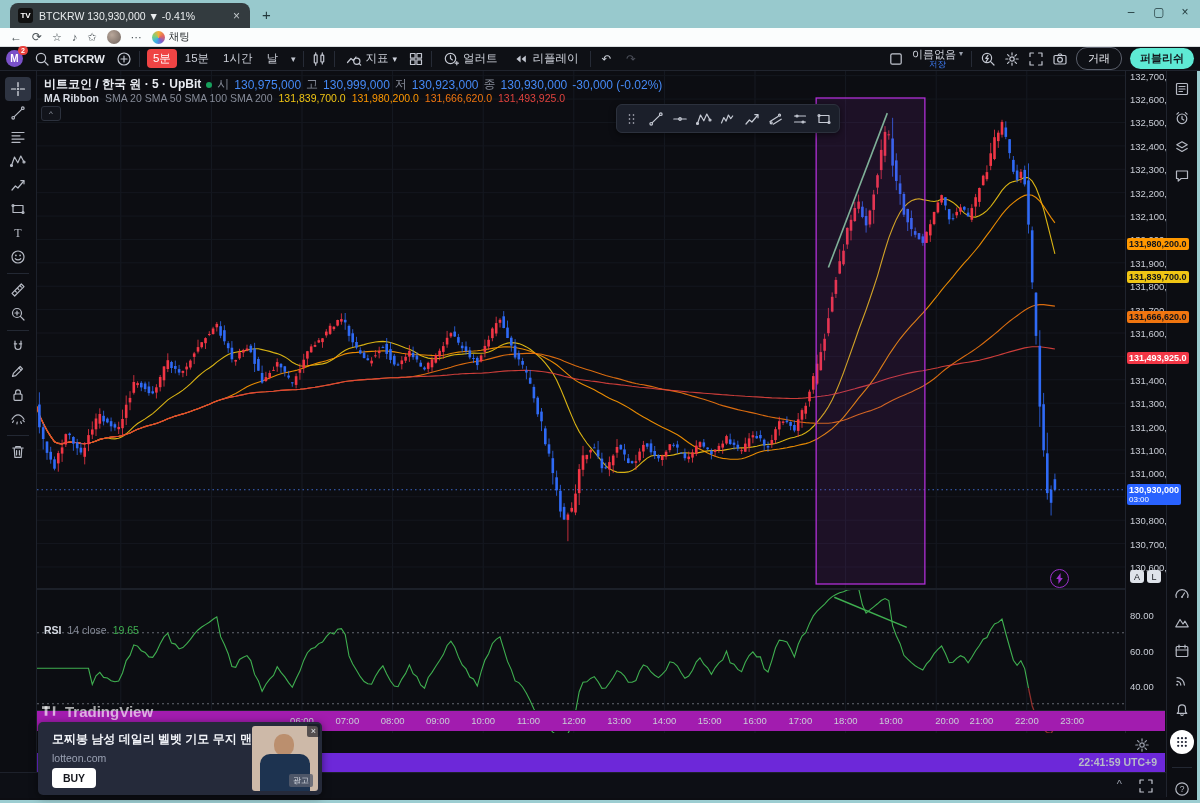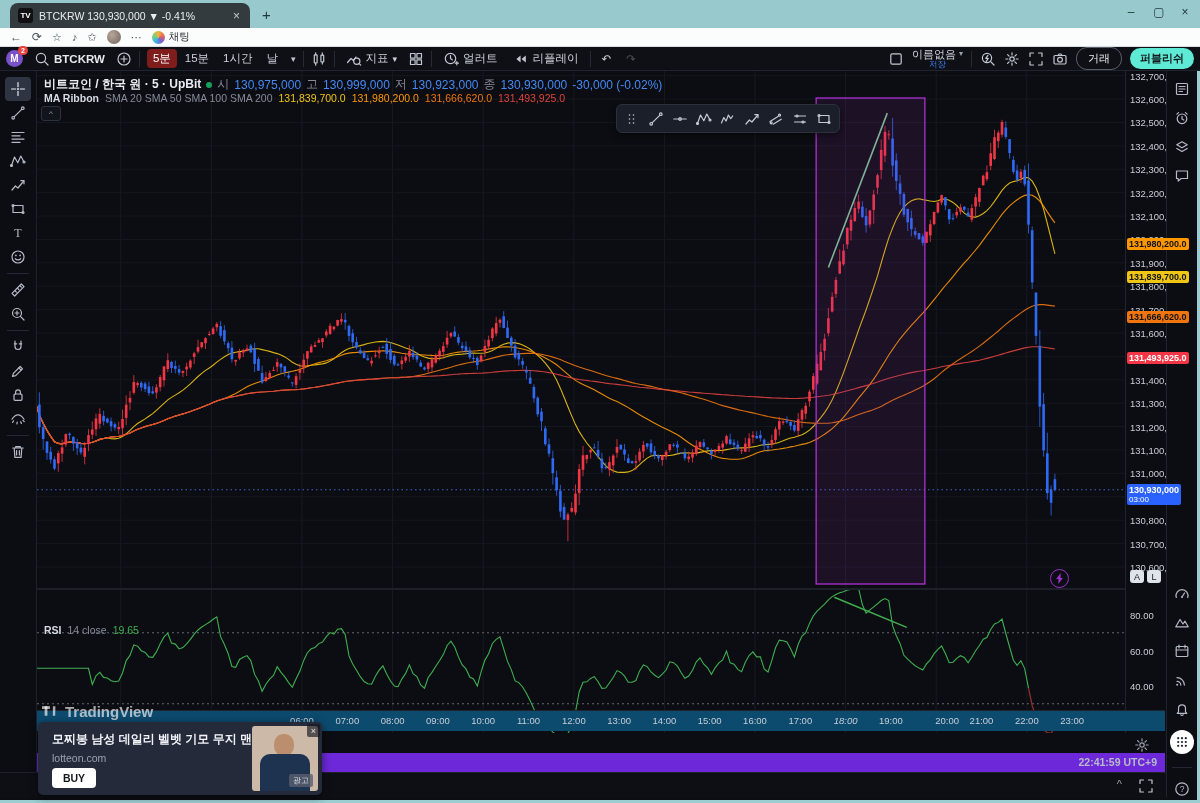--- a/index.html
+++ b/index.html
@@ -21,21 +21,21 @@
   #copilot{display:flex;align-items:center;gap:4px;font-size:10.5px;color:#1f2426;}
   #copilot .orb{width:13px;height:13px;border-radius:50%;background:conic-gradient(#f3b03a,#e5655d,#7a5fd0,#3ab5e8,#7fd07a,#f3b03a);}
   
   #tvheader{left:0;top:47px;width:1200px;height:24px;background:#0e1015;border-bottom:1px solid #20242e;display:flex;align-items:center;padding:0 6px;box-sizing:border-box;gap:7px;color:#cfd3dc;}
   #tvheader .sep{width:1px;height:16px;background:#262b36;}
   .mavatar{width:17px;height:17px;border-radius:50%;background:#7a51c9;color:#fff;font-size:10px;font-weight:bold;display:flex;align-items:center;justify-content:center;position:relative;}
   .mavatar .badge{position:absolute;top:-4px;right:-5px;background:#e9413c;color:#fff;font-size:7px;border-radius:5px;padding:0 3px;line-height:9px;}
   .hbtn{display:flex;align-items:center;gap:4px;font-size:11.5px;color:#cfd3dc;padding:2px 4px;border-radius:4px;white-space:nowrap;}
   .hbtn.sym{font-weight:bold;color:#e6e9ef;}
   .chip{padding:2px 6px;border-radius:4px;font-size:11.5px;color:#cfd3dc;}
-  .chip.active{background:#7f1d1d;color:#fff;}
+  .chip.active{background:#ef4444;color:#fff;}
   #hdr-right{margin-left:auto;display:flex;align-items:center;gap:8px;}
   #layoutname{display:flex;flex-direction:column;align-items:center;line-height:10px;}
   #layoutname .nm{font-size:11px;color:#cfd3dc;}
   #layoutname .sv{font-size:8.5px;color:#3f7df6;}
   .pill-outline{border:1px solid #5a5f6b;border-radius:11px;padding:3px 11px;font-size:11px;color:#e8eaef;}
   .pill-solid{background:#5eead4;border-radius:11px;padding:3px 10px;font-size:11px;color:#14161c;font-weight:bold;}
   .icx{color:#c3c7d1;display:flex;align-items:center;}
   
   #app{left:0;top:71px;width:1197px;height:729px;background:#0c0d12;}
   #lefttb{left:0;top:71px;width:37px;height:726px;background:#0c0d12;border-right:1px solid #1d212b;display:flex;flex-direction:column;align-items:center;padding-top:6px;box-sizing:border-box;}
@@ -58,21 +58,21 @@
   #rsilegend{left:44px;top:624px;font-size:10.5px;color:#868b98;display:flex;gap:6px;}
   #rsilegend .t{color:#d6dae3;font-weight:bold;}
   #rsilegend .v{color:#3faf50;}
   #floattb{left:616px;top:104px;height:27px;background:#1b1f2a;border:1px solid #2c313d;border-radius:6px;display:flex;align-items:center;padding:0 4px;gap:2px;box-shadow:0 2px 6px rgba(0,0,0,.5);}
   .ftool{width:22px;height:22px;display:flex;align-items:center;justify-content:center;color:#c6cad4;}
   
   #priceaxis{left:1125px;top:71px;width:41px;height:662px;border-left:1px solid #20242e;background:#0c0d12;}
   .ptick{position:absolute;left:4px;font-size:9.5px;color:#c9cdd6;white-space:nowrap;}
   .plabel{position:absolute;left:1px;font-size:9px;font-weight:bold;border-radius:2px;padding:1px 2px;white-space:nowrap;z-index:3;}
   .axbtn{position:absolute;width:14px;height:13px;background:#dfe3ea;border-radius:3px;color:#171a20;font-size:9px;display:flex;align-items:center;justify-content:center;}
-  #timeaxis{left:37px;top:710px;width:1128px;height:20px;border-top:1px solid #20242e;background:#0c4a6e;}
+  #timeaxis{left:37px;top:710px;width:1128px;height:20px;border-top:1px solid #20242e;background:#a21caf;}
   .ttick{position:absolute;top:4px;font-size:9.5px;color:#c9cdd6;transform:translateX(-50%);}
   #clockrow{left:37px;top:753px;width:1128px;height:19px;background:#6d28d9;}
   #clock{position:absolute;right:8px;top:3px;font-size:10.5px;color:#b8bcc7;font-weight:bold;}
   #bottombar{left:0;top:772px;width:1166px;height:25px;background:#0d0f15;border-top:1px solid #1d212b;}
   #bbicons{position:absolute;right:12px;top:5px;display:flex;gap:16px;color:#9aa0ac;font-size:11px;}
   
   #sidebar{left:1166px;top:71px;width:31px;height:726px;background:#0c0d12;border-left:1px solid #20242e;display:flex;flex-direction:column;align-items:center;padding-top:10px;box-sizing:border-box;gap:13px;}
   .stool{color:#b6bac4;display:flex;align-items:center;justify-content:center;}
   .stool.circle{width:24px;height:24px;background:#fff;border-radius:50%;color:#1c2030;}
   #sb-spacer{flex:1;}
@@ -1101,21 +1101,21 @@
       <div class="ttick" style="left: 355.6px;">08:00</div>
       <div class="ttick" style="left: 400.9px;">09:00</div>
       <div class="ttick" style="left: 446.2px;">10:00</div>
       <div class="ttick" style="left: 491.5px;">11:00</div>
       <div class="ttick" style="left: 536.8px;">12:00</div>
       <div class="ttick" style="left: 582.1px;">13:00</div>
       <div class="ttick" style="left: 627.4px;">14:00</div>
       <div class="ttick" style="left: 672.7px;">15:00</div>
       <div class="ttick" style="left: 718px;">16:00</div>
       <div class="ttick" style="left: 763.3px;">17:00</div>
-      <div class="ttick" style="left: 808.6px; font-style: italic;">18:00</div>
+      <div class="ttick" style="left: 808.6px;">18:00</div>
       <div class="ttick" style="left: 853.9px;">19:00</div>
       <div class="ttick" style="left: 899.2px; margin-left: 11px;">20:00</div>
       <div class="ttick" style="left: 944.5px;">21:00</div>
       <div class="ttick" style="left: 989.8px;">22:00</div>
       <div class="ttick" style="left: 1035.1px;">23:00</div>
     </div>
   <div id="clockrow" class="abs">
     <span id="clock">22:41:59 UTC+9</span>
   </div>
   <div id="bottombar" class="abs">

